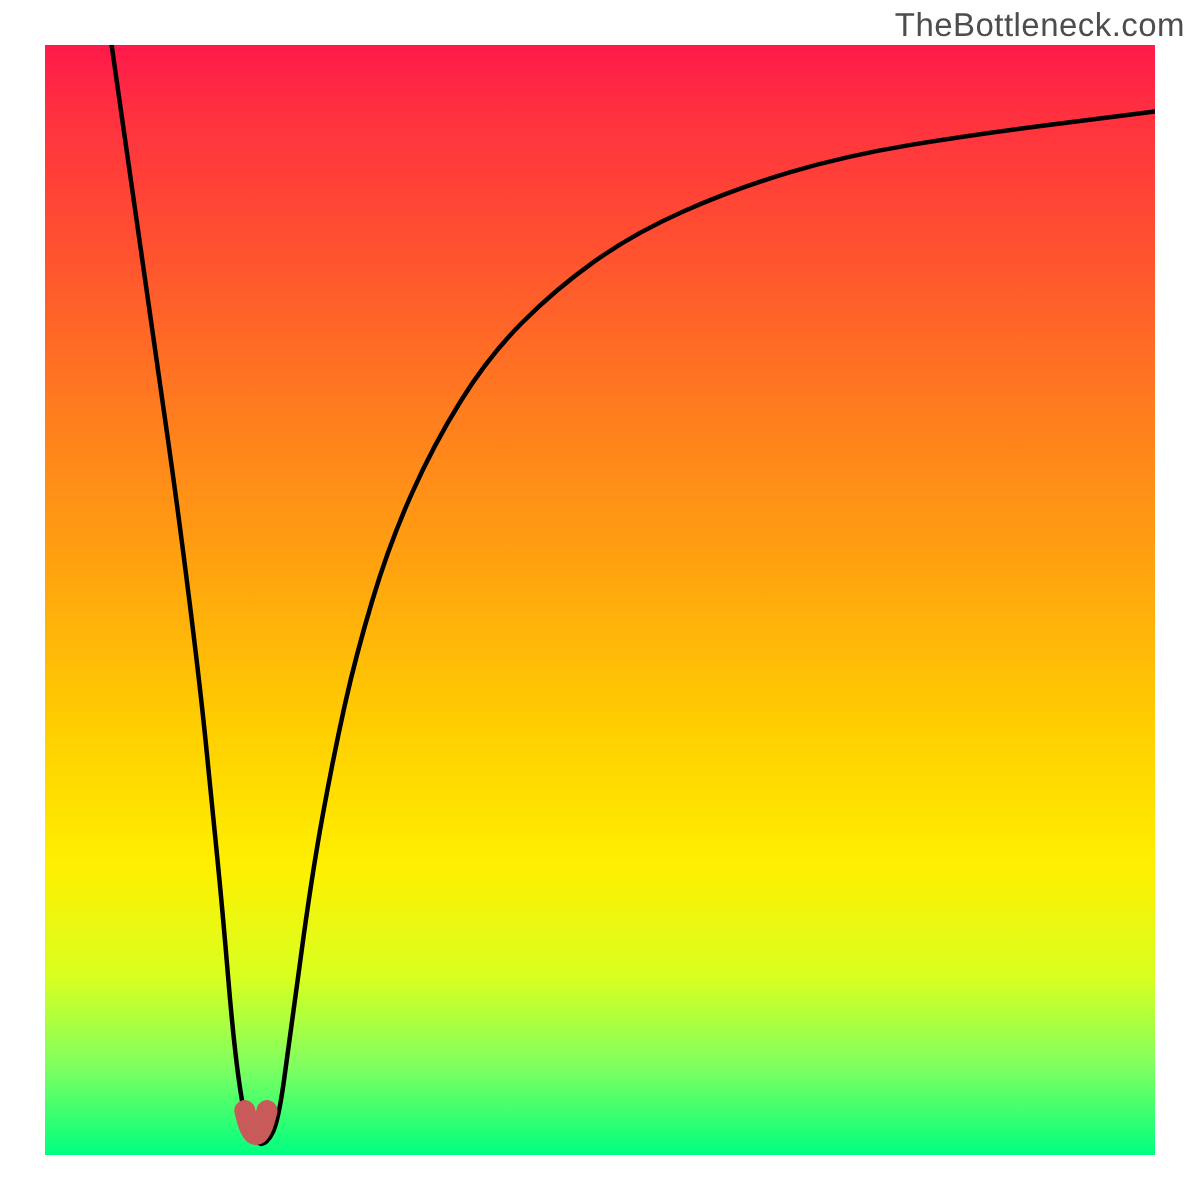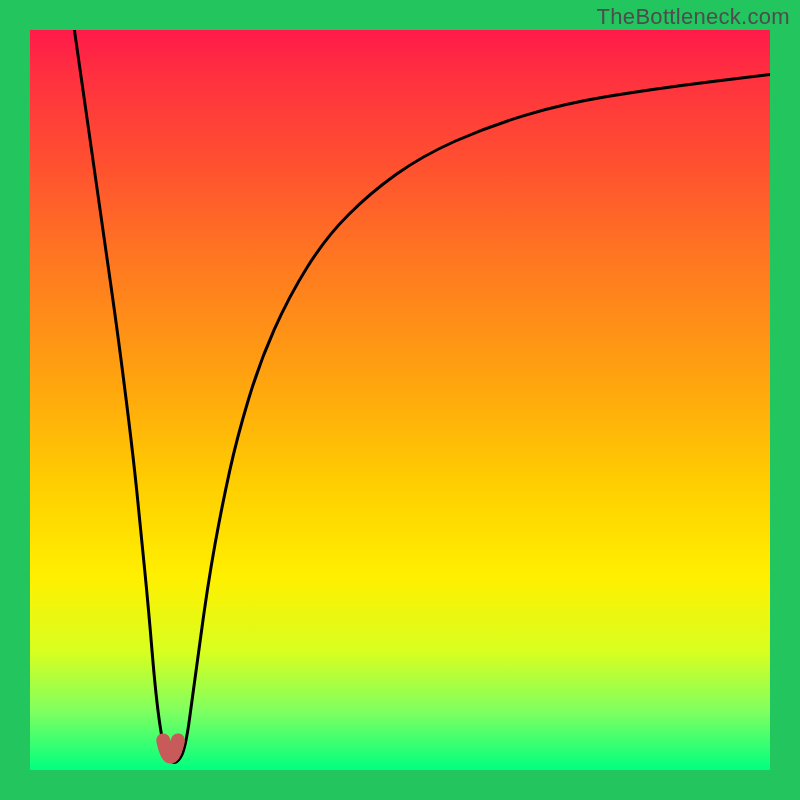--- a/index.html
+++ b/index.html
@@ -7,21 +7,21 @@
     padding: 0;
     width: 800px;
     height: 800px;
     overflow: hidden;
     background: #000;
     font-family: Arial, Helvetica, sans-serif;
   }
   .frame {
     position: absolute;
     inset: 0;
-    background: #22c55e;
+    background: #ffffff;
   }
   .plot {
     position: absolute;
     left: 30px;
     top: 30px;
     width: 740px;
     height: 740px;
     background: linear-gradient(to bottom,
       #ff1a4a 0%,
       #ff3040 6%,

